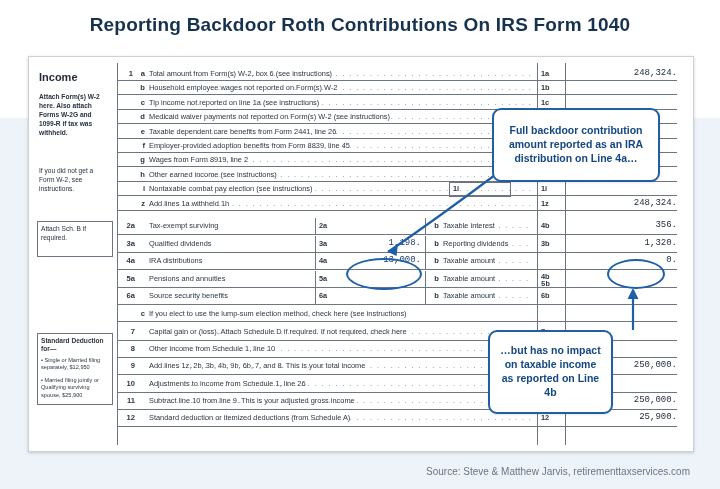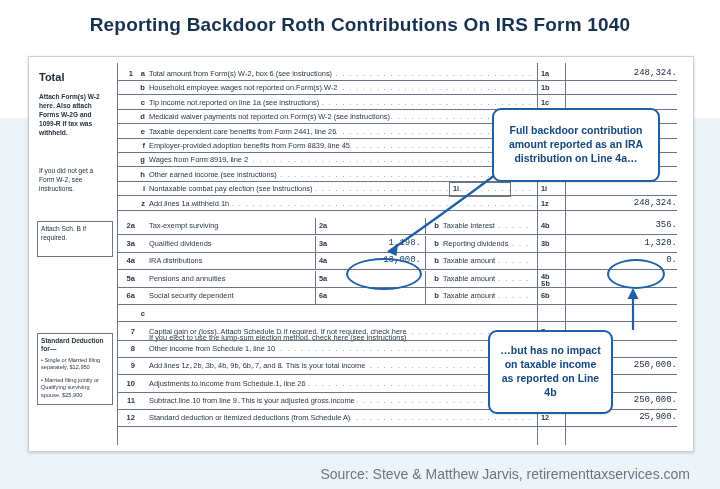--- a/index.html
+++ b/index.html
@@ -24,21 +24,21 @@
   }
   .form-card{
     position:absolute;left:28px;top:56px;width:664px;height:394px;
     background:#ffffff;
     border:1px solid #c9d2da;
     box-shadow:0 1px 3px rgba(0,0,0,.18);
     overflow:hidden;
   }
   .credit{
     position:absolute;right:30px;top:466px;
-    font-size:14px;color:#6a7683;margin-left:32px;
+    font-size:10px;color:#6a7683;margin-left:32px;
   }
 
   
   .form-inner{position:absolute;left:0;top:0;width:664px;height:394px;font-size:7.4px;color:#2b3742;}
   .hline{position:absolute;background:#6b7682;height:1px;}
   .vline{position:absolute;background:#6b7682;width:1px;}
 
   .sect-label{
     position:absolute;font-weight:bold;font-size:11px;color:#1e2a36;
   }
@@ -82,21 +82,21 @@
 </head>
 <body>
 
 <div class="bg-band"></div>
 
 <div class="page-title">Reporting Backdoor Roth Contributions On IRS Form 1040</div>
 
 <div class="form-card">
   <div class="form-inner">
 
-    <div class="sect-label" style="left:10px;top:14px;">Total</div>
+    <div class="sect-label" style="left:10px;top:14px;">Income</div>
     <div class="sidebar-note" style="left:10px;top:36px;width:70px;">Attach Form(s) W-2 here. Also attach Forms W-2G and 1099-R if tax was withheld.</div>
     <div class="sidebar-note reg" style="left:10px;top:110px;width:70px;">If you did not get a Form W-2, see instructions.</div>
 
     <div class="sidebar-box" style="left:8px;top:164px;width:74px;height:34px;"></div>
     <div class="sidebar-note reg" style="left:12px;top:168px;width:66px;">Attach Sch. B if required.</div>
 
     <div class="sidebar-box" style="left:8px;top:276px;width:74px;height:70px;"></div>
     <div class="sb-title" style="left:12px;top:280px;width:66px;">Standard Deduction for—</div>
     <div class="sb-text" style="left:12px;top:300px;width:66px;">• Single or Married filing separately, $12,950</div>
     <div class="sb-text" style="left:12px;top:320px;width:66px;">• Married filing jointly or Qualifying surviving spouse, $25,900</div>
@@ -243,37 +243,37 @@
           <div class="row-text" style="left:414px;top:216.8px;">Taxable amount</div>
           <div class="dots" style="left:414px;top:216.8px;width:90px;text-align:right;">. . . . . . . . . . . . . . . . . . . . .</div>
           <div class="boxlbl" style="left:512px;top:223px;font-family:Liberation Mono, monospace;">5b</div>
           <div class="amount" style="left:540px;top:215.8px;width:108px;"></div>
           <div class="hline" style="left:88px;top:229.8px;width:560px;"></div>
           <div class="vline" style="left:286px;top:213.8px;height:16px;"></div>
           <div class="vline" style="left:396px;top:213.8px;height:16px;"></div>
         </div>
         <div>
           <div class="row-letter" style="left:90px;top:234.4px;width:16px;">6a</div>
-          <div class="row-text" style="left:120px;top:234.4px;">Social security dependent</div>
+          <div class="row-text" style="left:120px;top:234.4px;">Source security benefits</div>
           <div class="boxlbl" style="left:290px;top:234.4px;">6a</div>
           <div class="amount hand" style="left:306px;top:233.4px;width:86px;"></div>
           <div class="row-letter" style="left:400px;top:234.4px;width:10px;">b</div>
           <div class="row-text" style="left:414px;top:234.4px;">Taxable amount</div>
           <div class="dots" style="left:414px;top:234.4px;width:90px;text-align:right;">. . . . . . . . . . . . . . . . . . . . .</div>
           <div class="boxlbl" style="left:512px;top:234.4px;">6b</div>
           <div class="amount" style="left:540px;top:233.4px;width:108px;"></div>
           <div class="hline" style="left:88px;top:247.4px;width:560px;"></div>
           <div class="vline" style="left:286px;top:231.4px;height:16px;"></div>
           <div class="vline" style="left:396px;top:231.4px;height:16px;"></div>
         </div>
       </div>
 
     <div id="line-6c">
         <div class="row-letter" style="left:106px;top:252px;width:10px;">c</div>
-        <div class="row-text" style="left:120px;top:252px;margin-top:24px;">If you elect to use the lump-sum election method, check here (see instructions)</div>
+        <div class="row-text" style="left:120px;top:252px;">If you elect to use the lump-sum election method, check here (see instructions)</div>
         <div class="hline" style="left:88px;top:264px;width:560px;"></div>
       </div>
 
     <div id="lines-bottom">
         <div>
           <div class="row-letter" style="left:90px;top:270px;width:16px;">7</div>
           <div class="row-text" style="left:120px;top:270px;">Capital gain or (loss). Attach Schedule D if required. If not required, check here</div>
           <div class="dots" style="left:120px;top:270px;width:384px;text-align:right;">. . . . . . . . . . . . . . . . . . . . . . . . . . . . . . . . . . . . . . . . . . . . . . . . . . . . . . . . . . . . . . . . . . . . . . .</div>
           <div class="boxlbl" style="left:512px;top:270px;">7</div>
           <div class="amount" style="left:540px;top:269px;width:108px;"></div>

